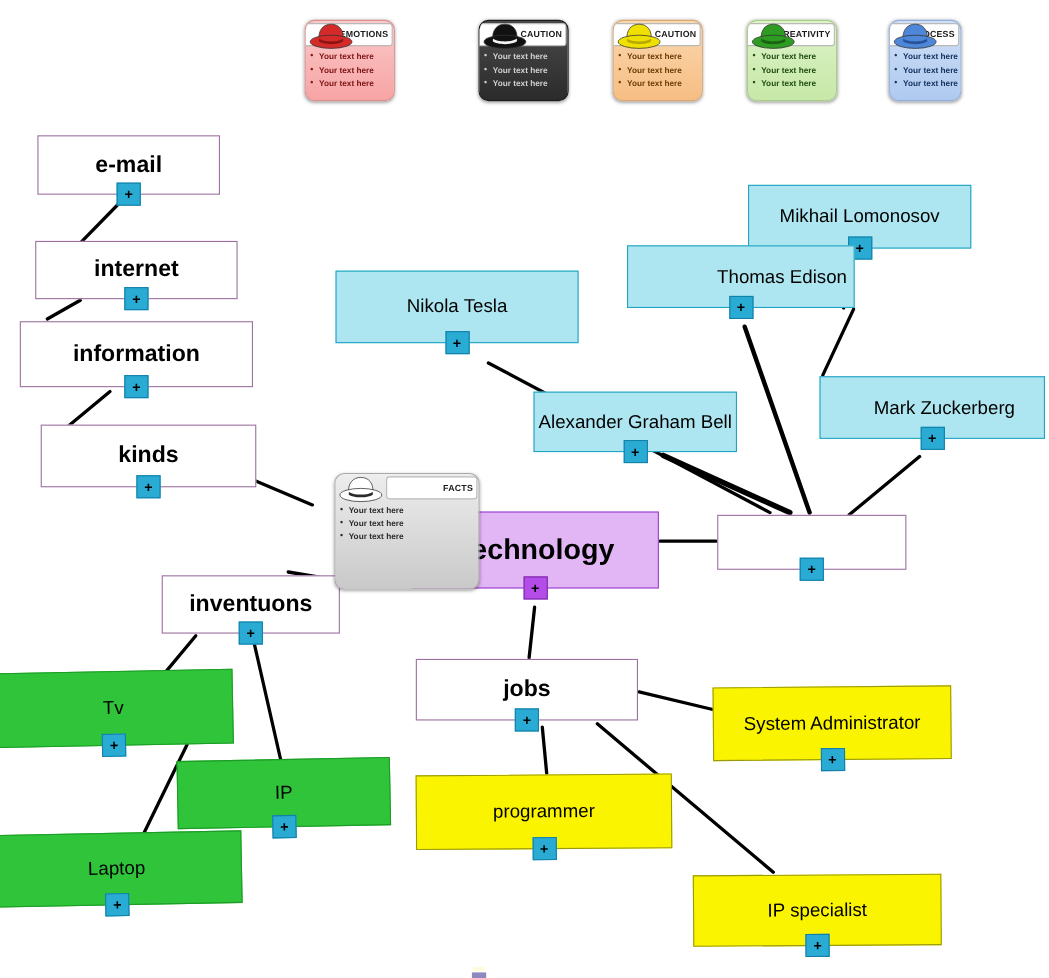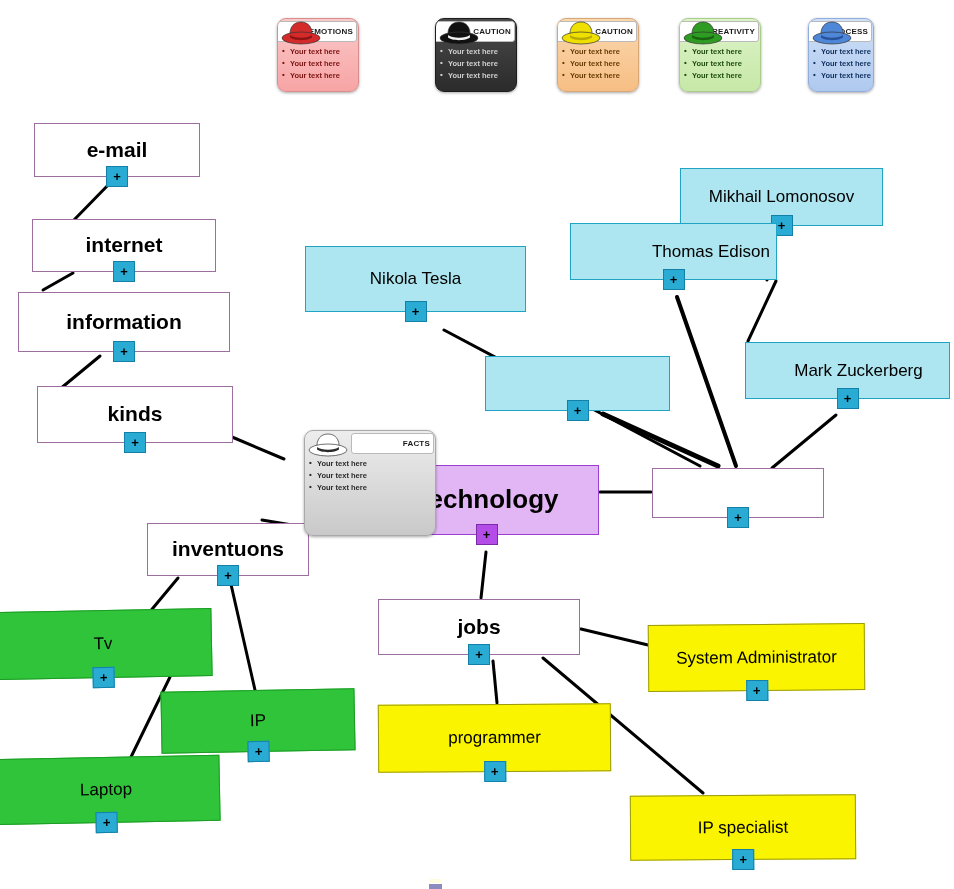--- a/index.html
+++ b/index.html
@@ -380,20 +380,21 @@
       </div>
       <div class="node n-cyan" style="left: 680px; top: 128px; width: 203px; height: 58px; margin-top: 40px;">
         <span class="label">Mikhail Lomonosov</span>
         <div class="plus cyan">+</div>
       </div>
       <div class="node n-cyan" style="left: 570px; top: 223px; width: 207px; height: 57px; justify-content: flex-end;">
         <span class="label">Thomas Edison</span>
         <div class="plus cyan">+</div>
       </div>
       <div class="node n-cyan" style="left: 485px; top: 356px; width: 185px; height: 55px;">
+        <span class="label">Alexander Graham Bell</span>
         <div class="plus cyan">+</div>
       </div>
       <div class="node n-cyan" style="left: 745px; top: 342px; width: 205px; height: 57px; padding-left: 22px;">
         <span class="label">Mark Zuckerberg</span>
         <div class="plus cyan">+</div>
       </div>
       <div class="node n-green" style="left: -6px; top: 610px; width: 218px; height: 68px; transform: rotate(-1.1deg);">
         <span class="label">Tv</span>
         <div class="plus cyan">+</div>
       </div>

